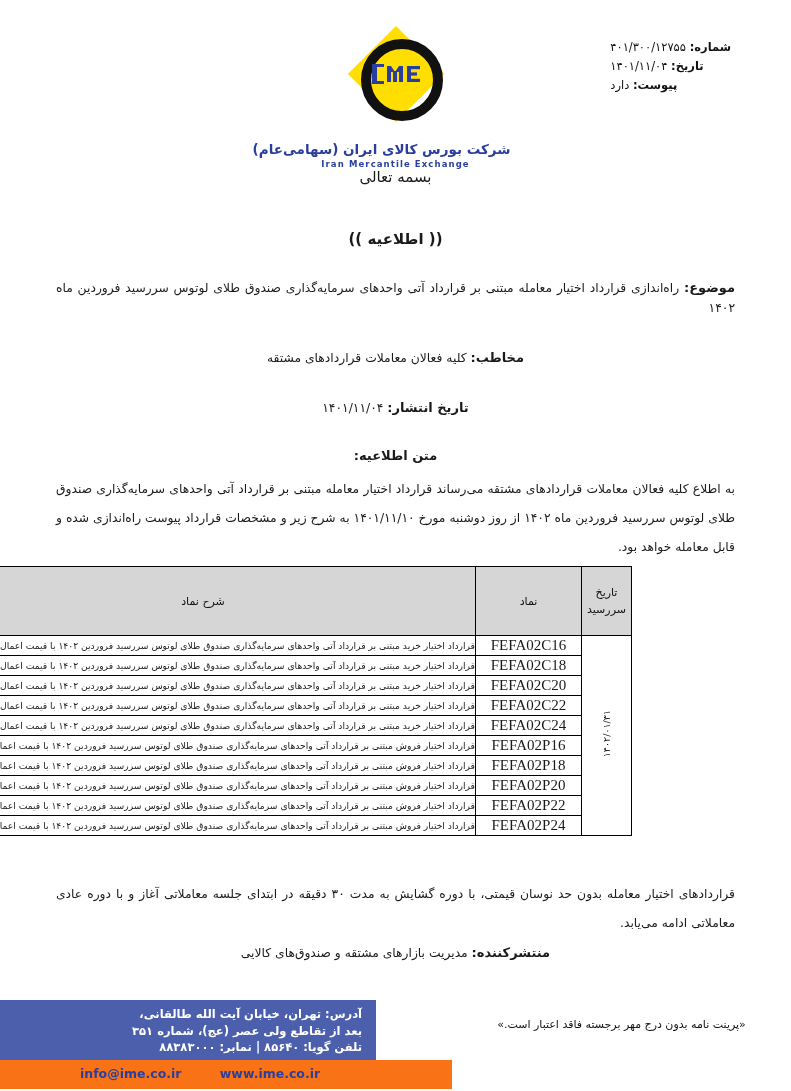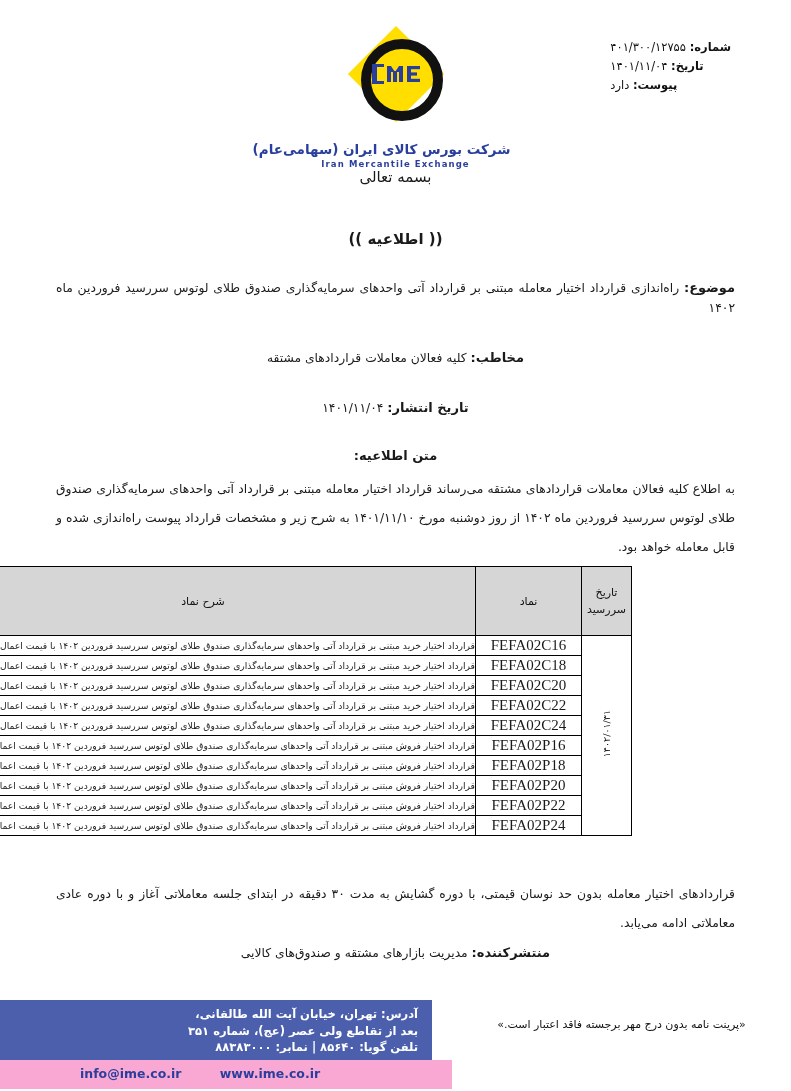--- a/index.html
+++ b/index.html
@@ -219,42 +219,42 @@
     right: 56px;
     text-align: center;
     font-size: 12.3px;
   }
 
   
   .footer-blue {
     position: absolute;
     left: 0;
     top: 1000px;
-    width: 432px;
+    width: 376px;
     height: 60px;
     background: #4b5fad;
     color: #ffffff;
   }
   .footer-blue .addr {
     position: absolute;
     right: 14px;
     top: 6px;
     text-align: right;
     font-size: 11.5px;
     line-height: 16.5px;
     font-weight: bold;
     white-space: nowrap;
   }
   .footer-yellow {
     position: absolute;
     left: 0;
     top: 1060px;
     width: 452px;
     height: 29px;
-    background: #f9a8d4;
+    background: #f97316;
     color: #2a3f9d;
     direction: ltr;
   }
   .footer-yellow .links {
     position: absolute;
     left: 80px;
     top: 6px;
     font-size: 12.5px;
     font-weight: bold;
     white-space: nowrap;

